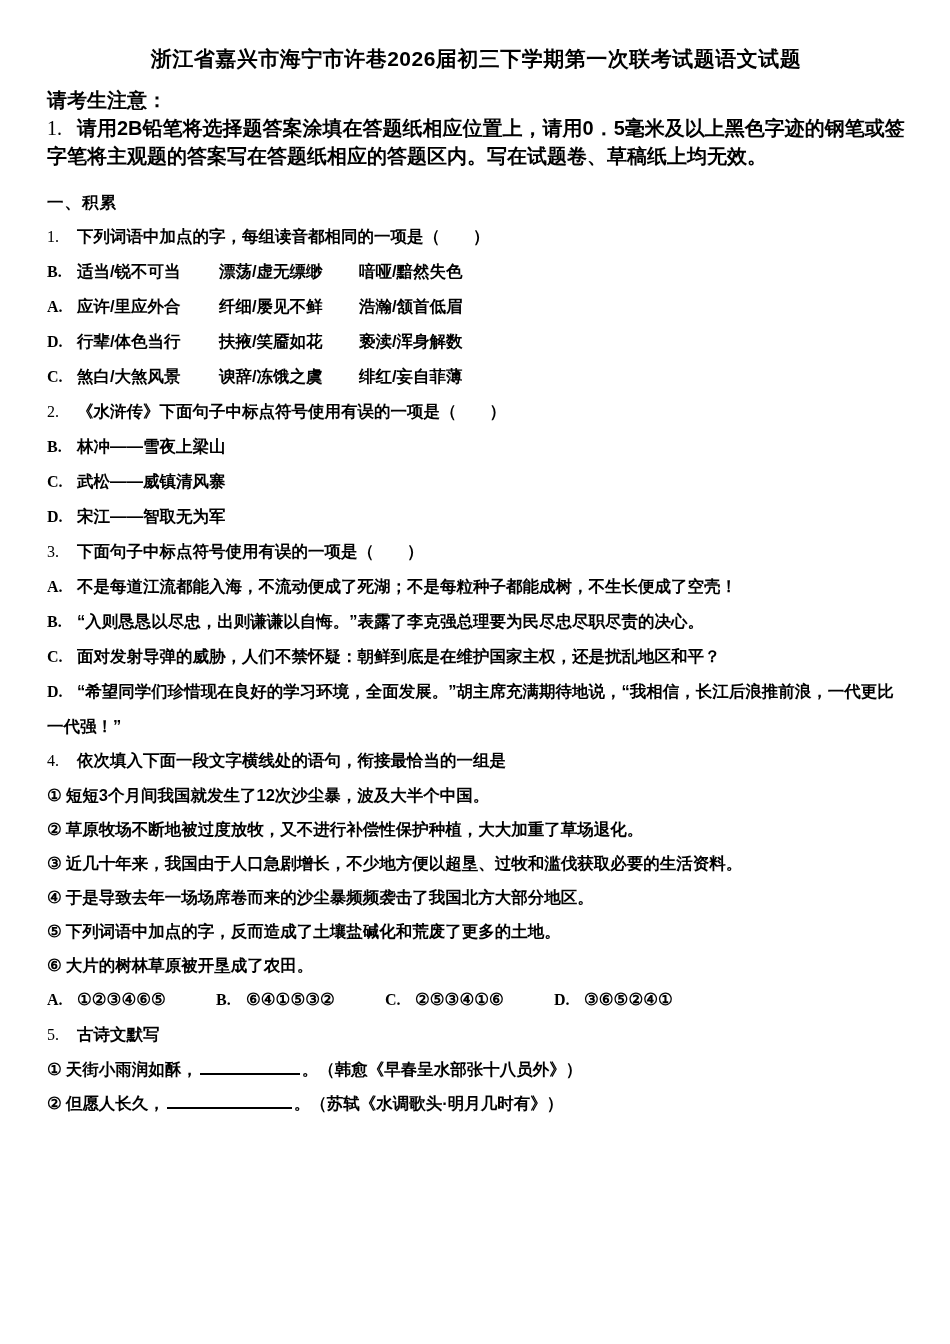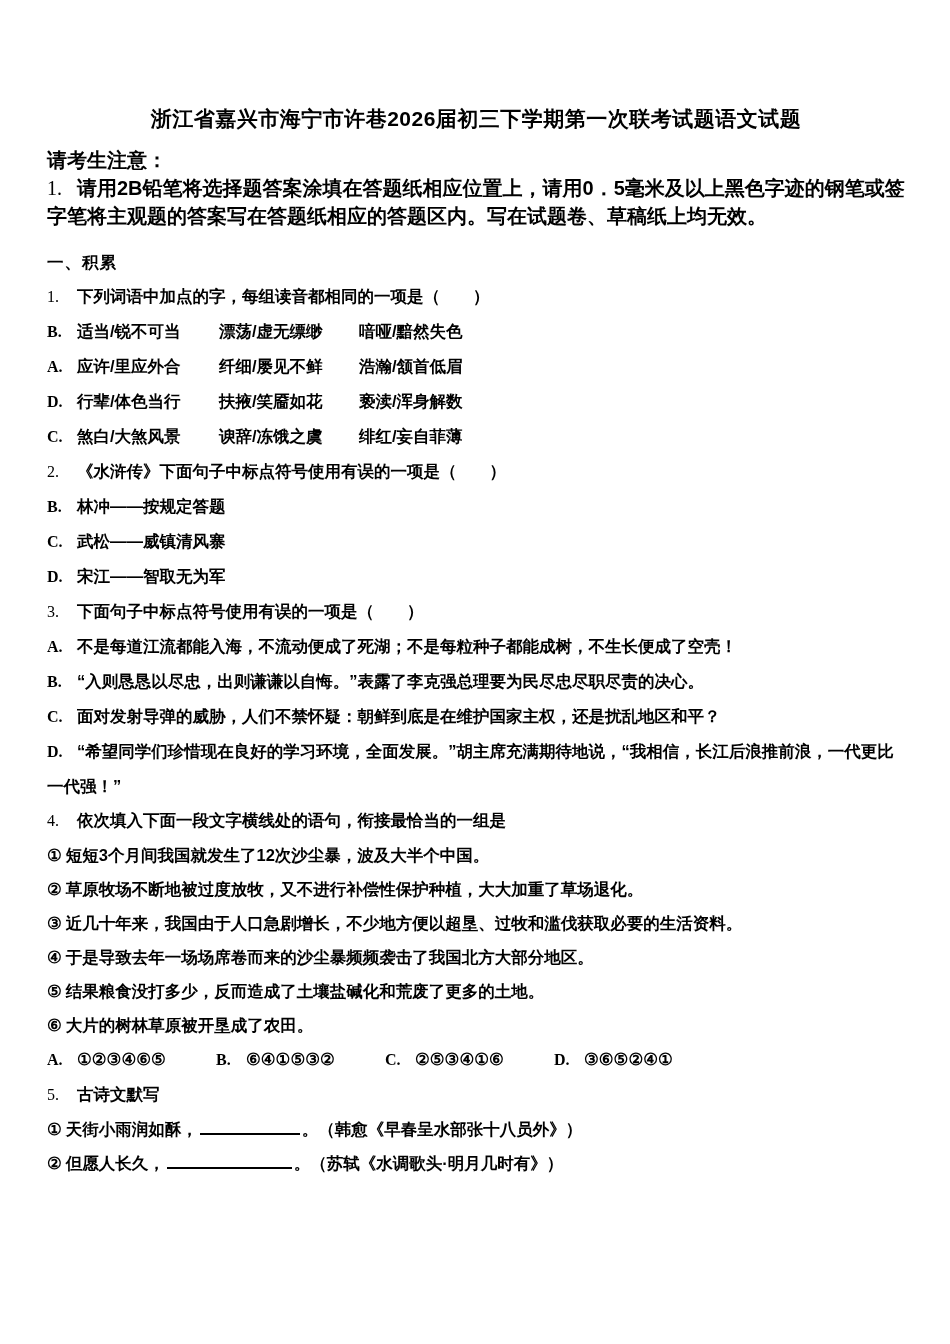--- a/index.html
+++ b/index.html
@@ -3,21 +3,21 @@
 <meta charset="utf-8">
 <style>
   html,body { margin:0; padding:0; background:#ffffff; }
   .page {
     position:relative;
     width:950px; height:1344px;
     margin:0 auto;
     background:#ffffff;
     color:#000000;
     box-sizing:border-box;
-    padding:104px 45px 0 47px;
+    padding:44px 45px 0 47px;
     overflow:hidden;
     font-family:"Liberation Sans", sans-serif;
   }
   .title {
     margin:0 0 12px 0;
     text-align:center;
     font-size:21px;
     font-weight:800;
     line-height:30px;
     letter-spacing:0.5px;
@@ -70,36 +70,36 @@
 
     <p class="section-head">一、积累</p>
 
     <p><span class="q-num">1.</span><span>下列词语中加点的字，每组读音都相同的一项是（　　）</span></p>
     <p><span class="opt-label">B.</span><span class="q1col">适当/锐不可当</span><span class="q1col2">漂荡/虚无缥缈</span><span>喑哑/黯然失色</span></p>
     <p><span class="opt-label">A.</span><span class="q1col">应许/里应外合</span><span class="q1col2">纤细/屡见不鲜</span><span>浩瀚/颔首低眉</span></p>
     <p><span class="opt-label">D.</span><span class="q1col">行辈/体色当行</span><span class="q1col2">扶掖/笑靥如花</span><span>亵渎/浑身解数</span></p>
     <p><span class="opt-label">C.</span><span class="q1col">煞白/大煞风景</span><span class="q1col2">谀辞/冻饿之虞</span><span>绯红/妄自菲薄</span></p>
 
     <p><span class="q-num">2.</span><span>《水浒传》下面句子中标点符号使用有误的一项是（　　）</span></p>
-    <p><span class="opt-label">B.</span><span>林冲——按规定答题</span></p>
+    <p><span class="opt-label">B.</span><span>林冲——雪夜上梁山</span></p>
     <p><span class="opt-label">C.</span><span>武松——威镇清风寨</span></p>
     <p><span class="opt-label">D.</span><span>宋江——智取无为军</span></p>
 
     <p><span class="q-num">3.</span><span>下面句子中标点符号使用有误的一项是（　　）</span></p>
     <p><span class="opt-label">A.</span><span>不是每道江流都能入海，不流动便成了死湖；不是每粒种子都能成树，不生长便成了空壳！</span></p>
     <p><span class="opt-label">B.</span><span>“入则恳恳以尽忠，出则谦谦以自悔。”表露了李克强总理要为民尽忠尽职尽责的决心。</span></p>
     <p><span class="opt-label">C.</span><span>面对发射导弹的威胁，人们不禁怀疑：朝鲜到底是在维护国家主权，还是扰乱地区和平？</span></p>
     <p><span class="opt-label">D.</span><span>“希望同学们珍惜现在良好的学习环境，全面发展。”胡主席充满期待地说，“我相信，长江后浪推前浪，一代更比一代强！”</span></p>
 
     <p><span class="q-num">4.</span><span>依次填入下面一段文字横线处的语句，衔接最恰当的一组是</span></p>
     <p><span class="circ">①</span><span>短短3个月间我国就发生了12次沙尘暴，波及大半个中国。</span></p>
     <p><span class="circ">②</span><span>草原牧场不断地被过度放牧，又不进行补偿性保护种植，大大加重了草场退化。</span></p>
     <p><span class="circ">③</span><span>近几十年来，我国由于人口急剧增长，不少地方便以超垦、过牧和滥伐获取必要的生活资料。</span></p>
     <p><span class="circ">④</span><span>于是导致去年一场场席卷而来的沙尘暴频频袭击了我国北方大部分地区。</span></p>
-    <p><span class="circ">⑤</span><span>结果粮食没打多少，反而造成了土壤盐碱化和荒废了更多的土地。</span></p>
+    <p><span class="circ">⑤</span><span>下列词语中加点的字，反而造成了土壤盐碱化和荒废了更多的土地。</span></p>
     <p><span class="circ">⑥</span><span>大片的树林草原被开垦成了农田。</span></p>
     <p><span class="ans-group"><span class="opt-label">A.</span><span>①②③④⑥⑤</span></span><span class="ans-group"><span class="opt-label">B.</span><span>⑥④①⑤③②</span></span><span class="ans-group"><span class="opt-label">C.</span><span>②⑤③④①⑥</span></span><span class="ans-group"><span class="opt-label">D.</span><span>③⑥⑤②④①</span></span></p>
 
     <p><span class="q-num">5.</span><span>古诗文默写</span></p>
     <p><span class="circ">①</span><span>天街小雨润如酥，</span><span class="blank blank-1"></span><span>。（韩愈《早春呈水部张十八员外》）</span></p>
     <p><span class="circ">②</span><span>但愿人长久，</span><span class="blank blank-2"></span><span>。（苏轼《水调歌头·明月几时有》）</span></p>
 
   </div>
 </div>
 

